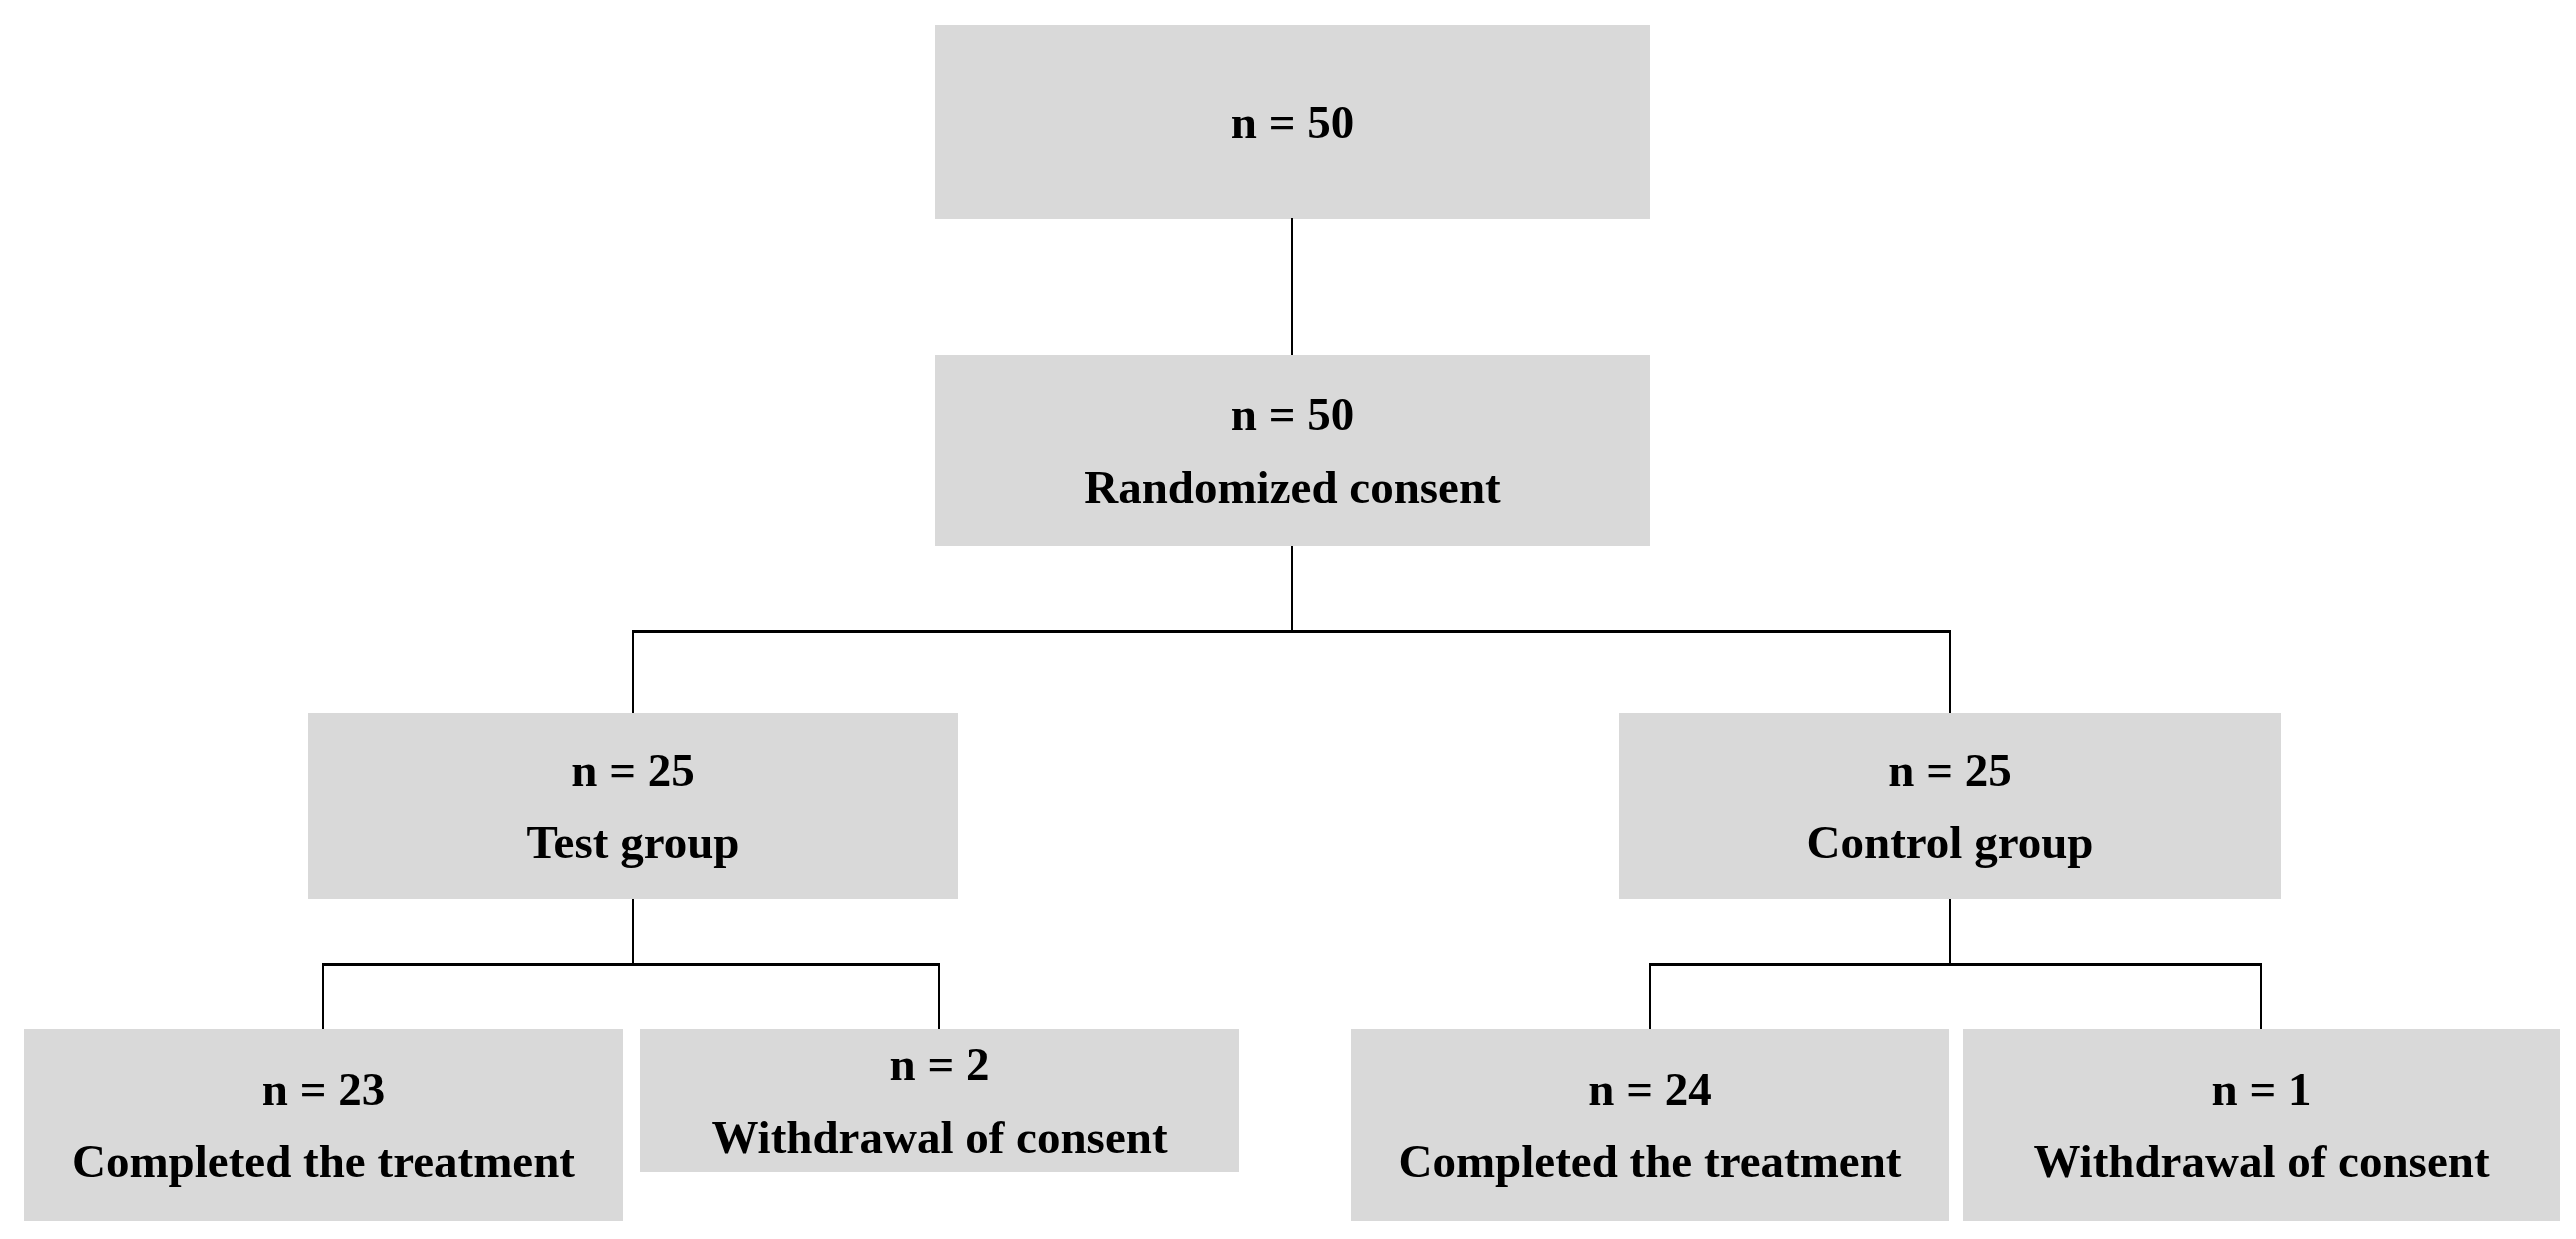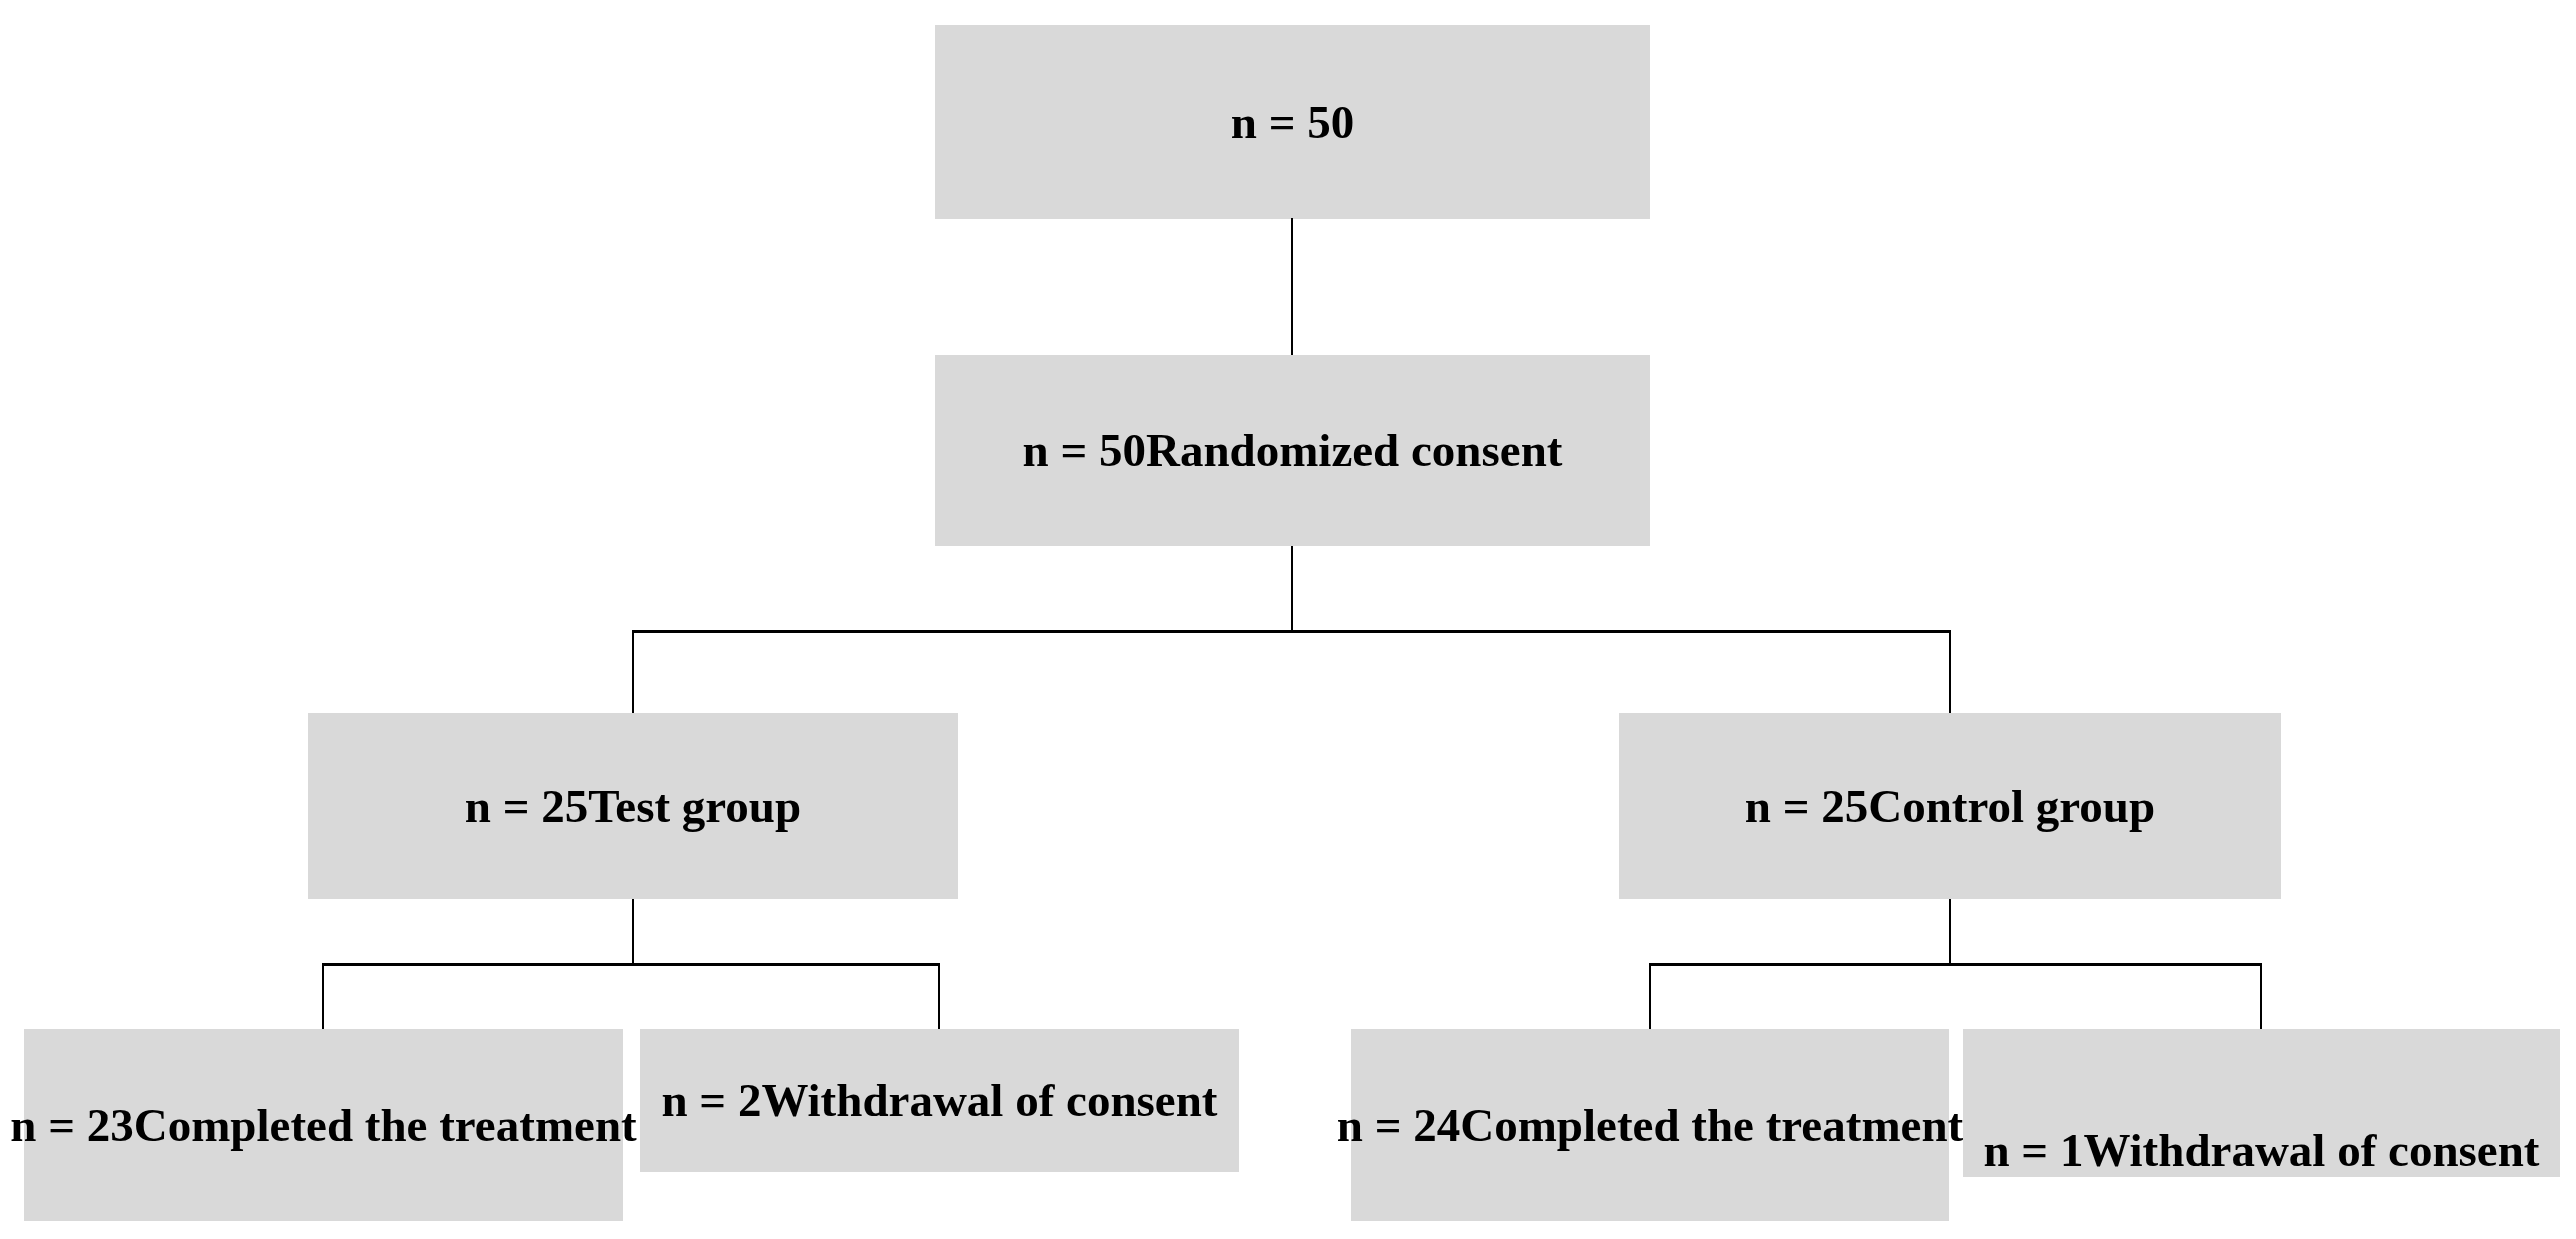--- a/index.html
+++ b/index.html
@@ -12,21 +12,21 @@
     width: 2576px;
     height: 1239px;
     background: #ffffff;
     overflow: hidden;
     font-family: "Liberation Serif", "DejaVu Serif", serif;
   }
   .box {
     position: absolute;
     background: #d9d9d9;
     display: flex;
-    flex-direction: row;
+    flex-direction: column;
     align-items: center;
     justify-content: center;
     row-gap: 18px;
     text-align: center;
     color: #000000;
     font-weight: bold;
     font-size: 47px;
     line-height: 1.15;
   }
   .box .count,
@@ -88,19 +88,19 @@
   <div class="box" style="left:640px; top:1029px; width:599px; height:143px;">
     <span class="count">n = 2</span>
     <span class="label">Withdrawal of consent</span>
   </div>
 
   <div class="box" style="left:1351px; top:1029px; width:598px; height:192px;">
     <span class="count">n = 24</span>
     <span class="label">Completed the treatment</span>
   </div>
 
-  <div class="box" style="left:1963px; top:1029px; width:597px; height:148px;align-items:flex-end;">
+  <div class="box" style="left:1963px; top:1029px; width:597px; height:192px;">
     <span class="count">n = 1</span>
     <span class="label">Withdrawal of consent</span>
   </div>
 
 </div>
 
 
 </body></html>

